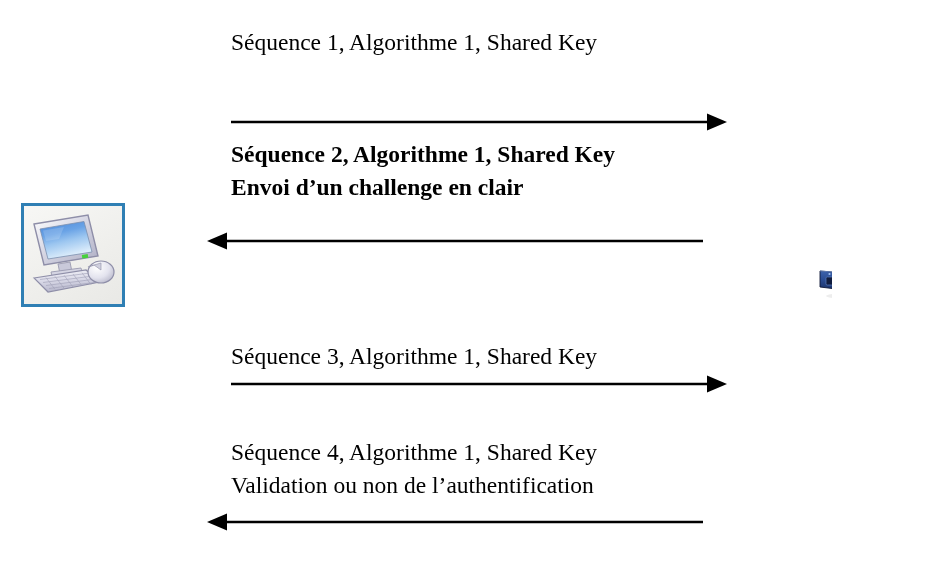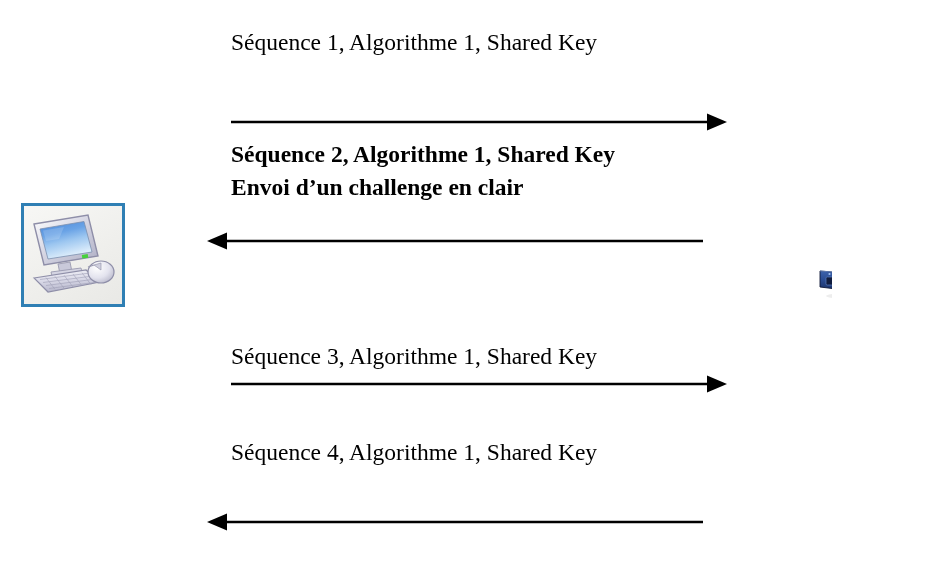--- a/index.html
+++ b/index.html
@@ -225,20 +225,21 @@
   </div>
   <div class="arrow" id="arrow-3">
     <svg width="496" height="22" viewBox="0 0 496 22">
       <line x1="0" y1="11" x2="478" y2="11" stroke="#000000" stroke-width="2.6"></line>
       <polygon points="476,2.5 496,11 476,19.5" fill="#000000"></polygon>
     </svg>
   </div>
 
   <div class="msg-block" id="block-4">
     <span class="msg-line">Séquence 4, Algorithme 1, Shared Key</span>
+    <span class="msg-line">Validation ou non de l’authentification</span>
   </div>
   <div class="arrow" id="arrow-4">
     <svg width="496" height="22" viewBox="0 0 496 22">
       <line x1="18" y1="11" x2="496" y2="11" stroke="#000000" stroke-width="2.6"></line>
       <polygon points="20,2.5 0,11 20,19.5" fill="#000000"></polygon>
     </svg>
   </div>
 
 </div>
 

